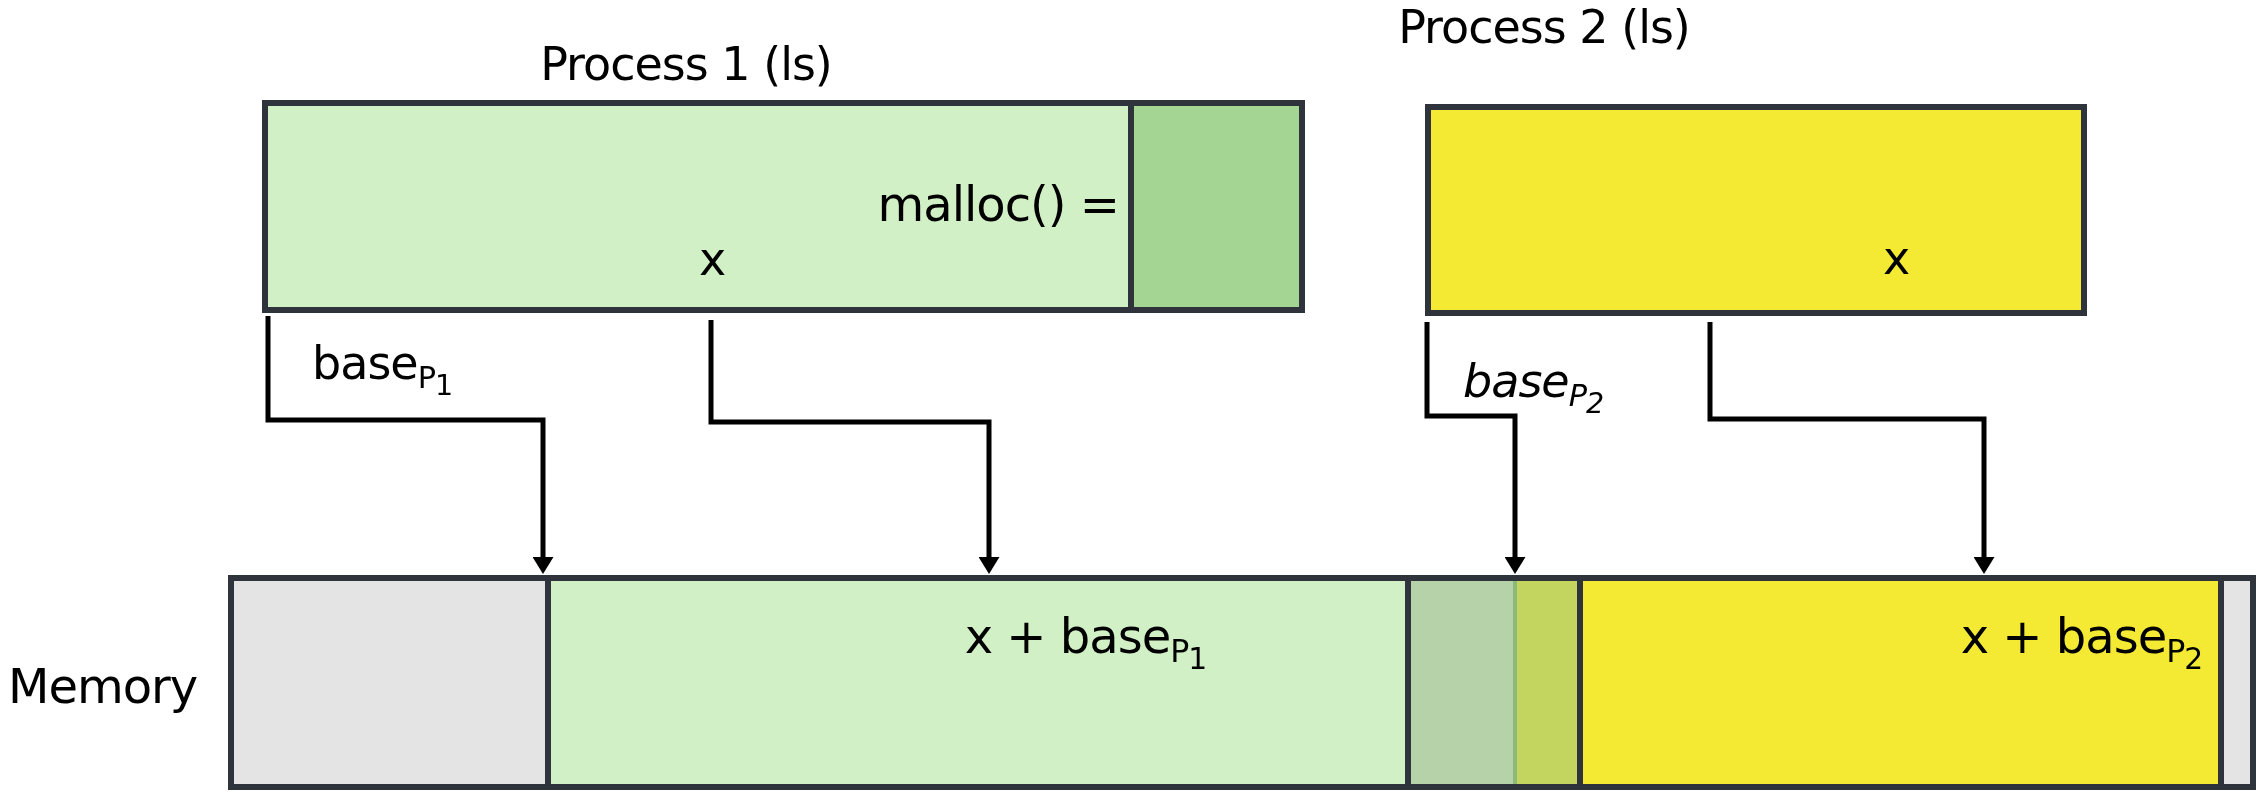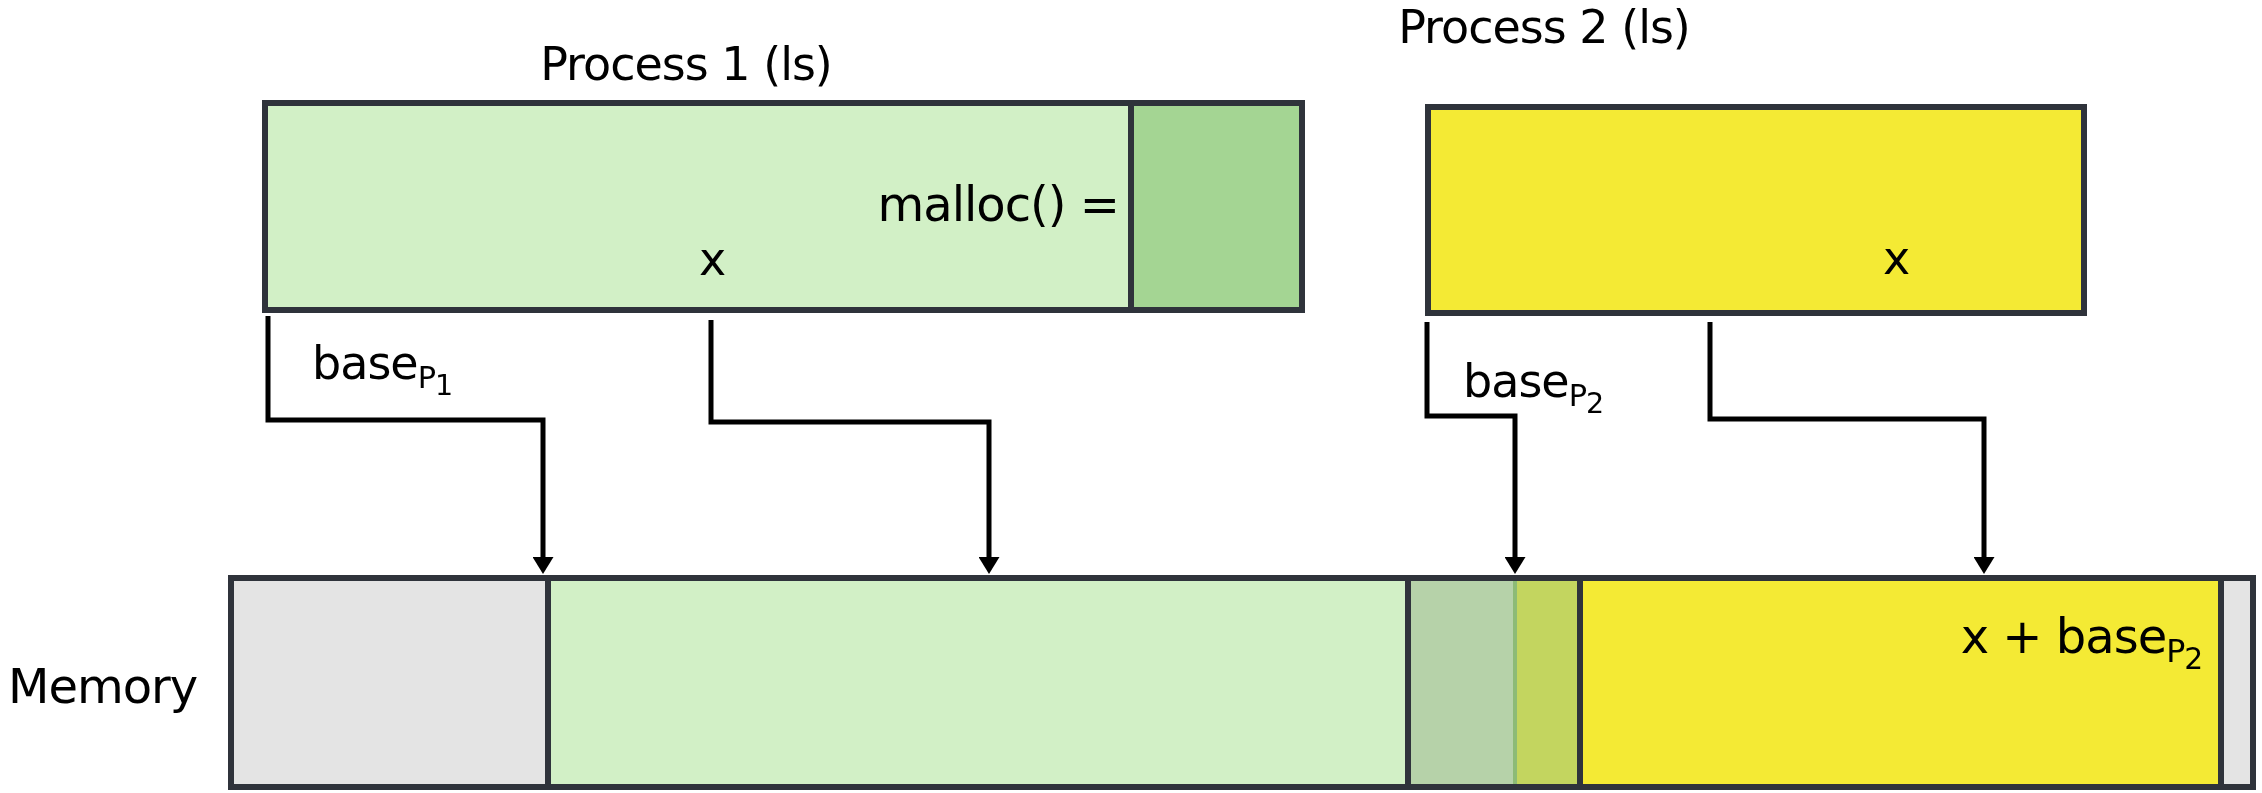--- a/index.html
+++ b/index.html
@@ -50,21 +50,21 @@
   <div class="box" id="p2box">
     <div class="row">
       <div class="seg" style="width:650px; background:var(--yellow);"></div>
     </div>
   </div>
   <div class="lbl f-med center" style="left:1896px; top:258px;">x</div>
 
   <div class="lbl f-med" style="left:312px; top:340px;">
     <span>base</span><sub class="s1">P</sub><sub class="s2">1</sub>
   </div>
-  <div class="lbl f-med" style="left:1463px; top:358px;">
+  <div class="lbl f-med" style="left:1463px; top:358px;font-style:italic;">
     <span>base</span><sub class="s1">P</sub><sub class="s2">2</sub>
   </div>
 
   <svg class="overlay" width="2262" height="793" viewBox="0 0 2262 793">
     <defs>
       <marker id="ah" markerWidth="3.6" markerHeight="4.2" refX="0.2" refY="2.1" orient="auto">
         <polygon points="0,0 0,4.2 3.4,2.1" fill="#000"></polygon>
       </marker>
     </defs>
     <path d="M 268 316 V 420 H 543 V 558" fill="none" stroke="#000" stroke-width="5" marker-end="url(#ah)"></path>
@@ -83,17 +83,20 @@
       <div class="seg" style="width:4px; background:var(--thin_green);"></div>
       <div class="seg" style="width:60px; background:var(--yellow_green);"></div>
       <div class="seg" style="width:6px; background:var(--dark);"></div>
       <div class="seg" style="width:635px; background:var(--yellow);"></div>
       <div class="seg" style="width:6px; background:var(--dark);"></div>
       <div class="seg" style="width:26px; background:var(--gray);"></div>
     </div>
   </div>
 
   <div class="lbl f-big leftmid" style="left:8px; top:686px;">Memory</div>
+  <div class="lbl f-big center" style="left:1086px; top:643px;">
+    <span>x + base</span><sub class="s1">P</sub><sub class="s2">1</sub>
+  </div>
   <div class="lbl f-big center" style="left:2082px; top:643px;">
     <span>x + base</span><sub class="s1">P</sub><sub class="s2">2</sub>
   </div>
 
 </div>
 
 </body></html>

